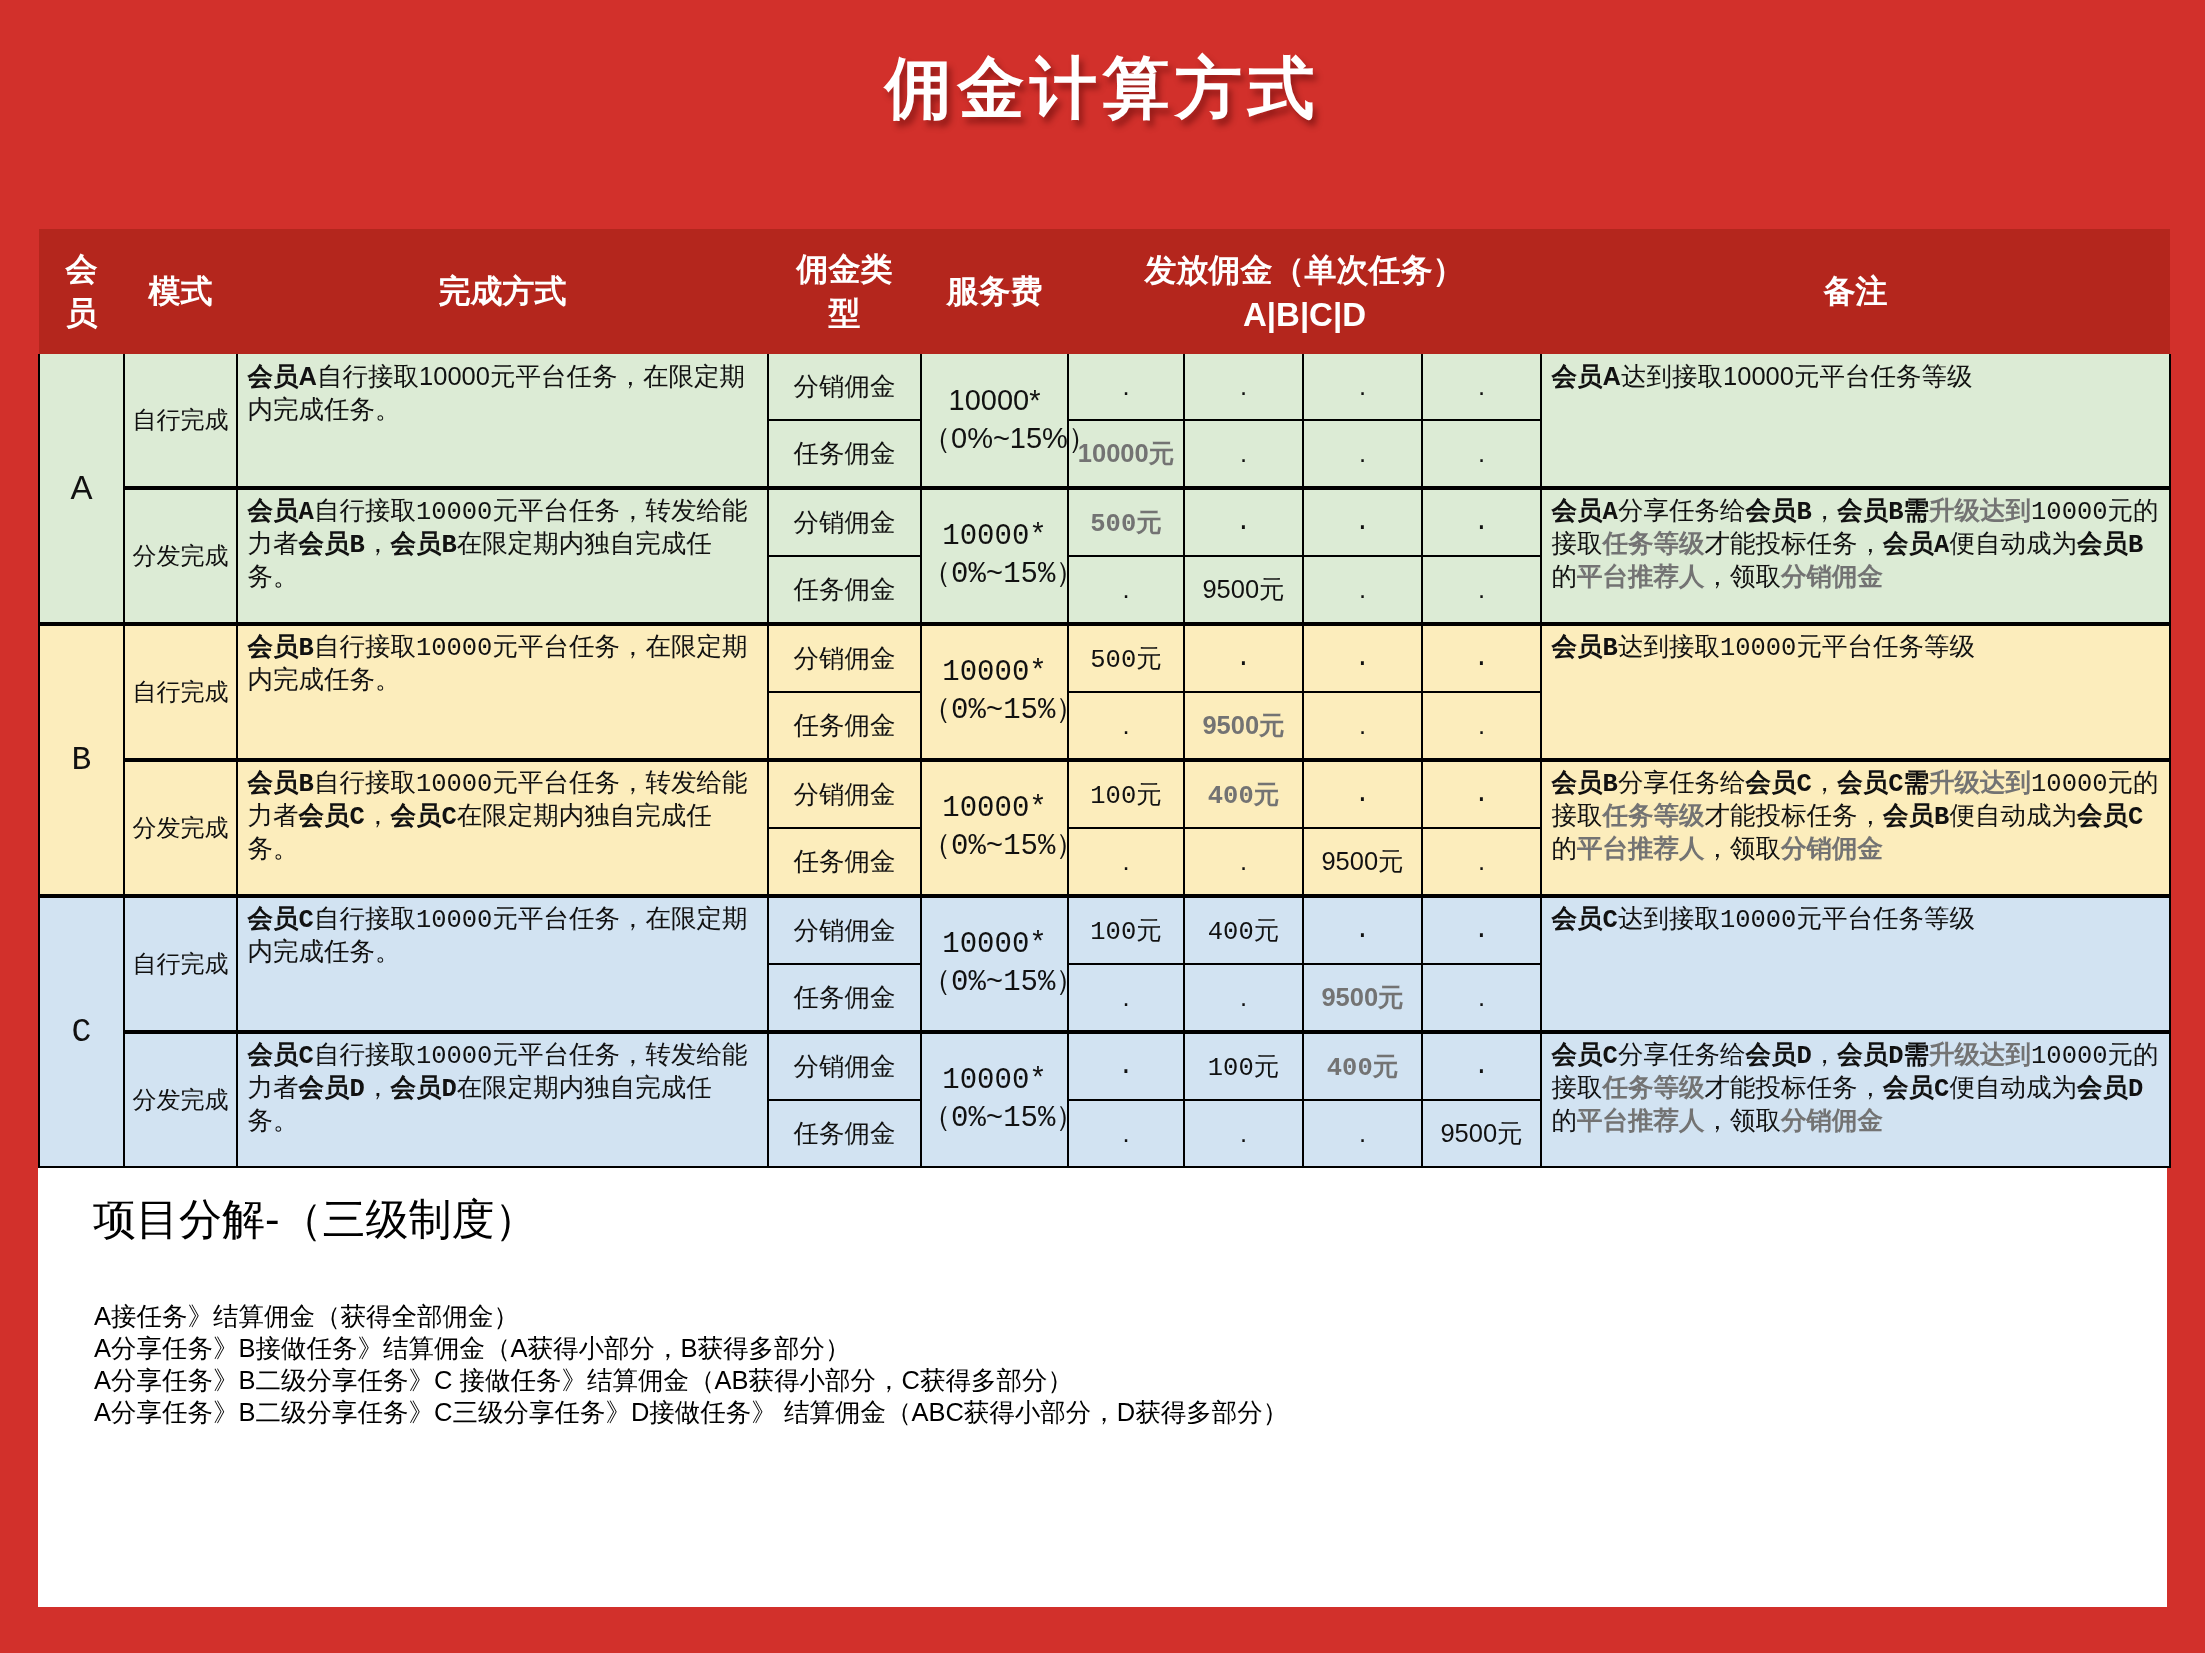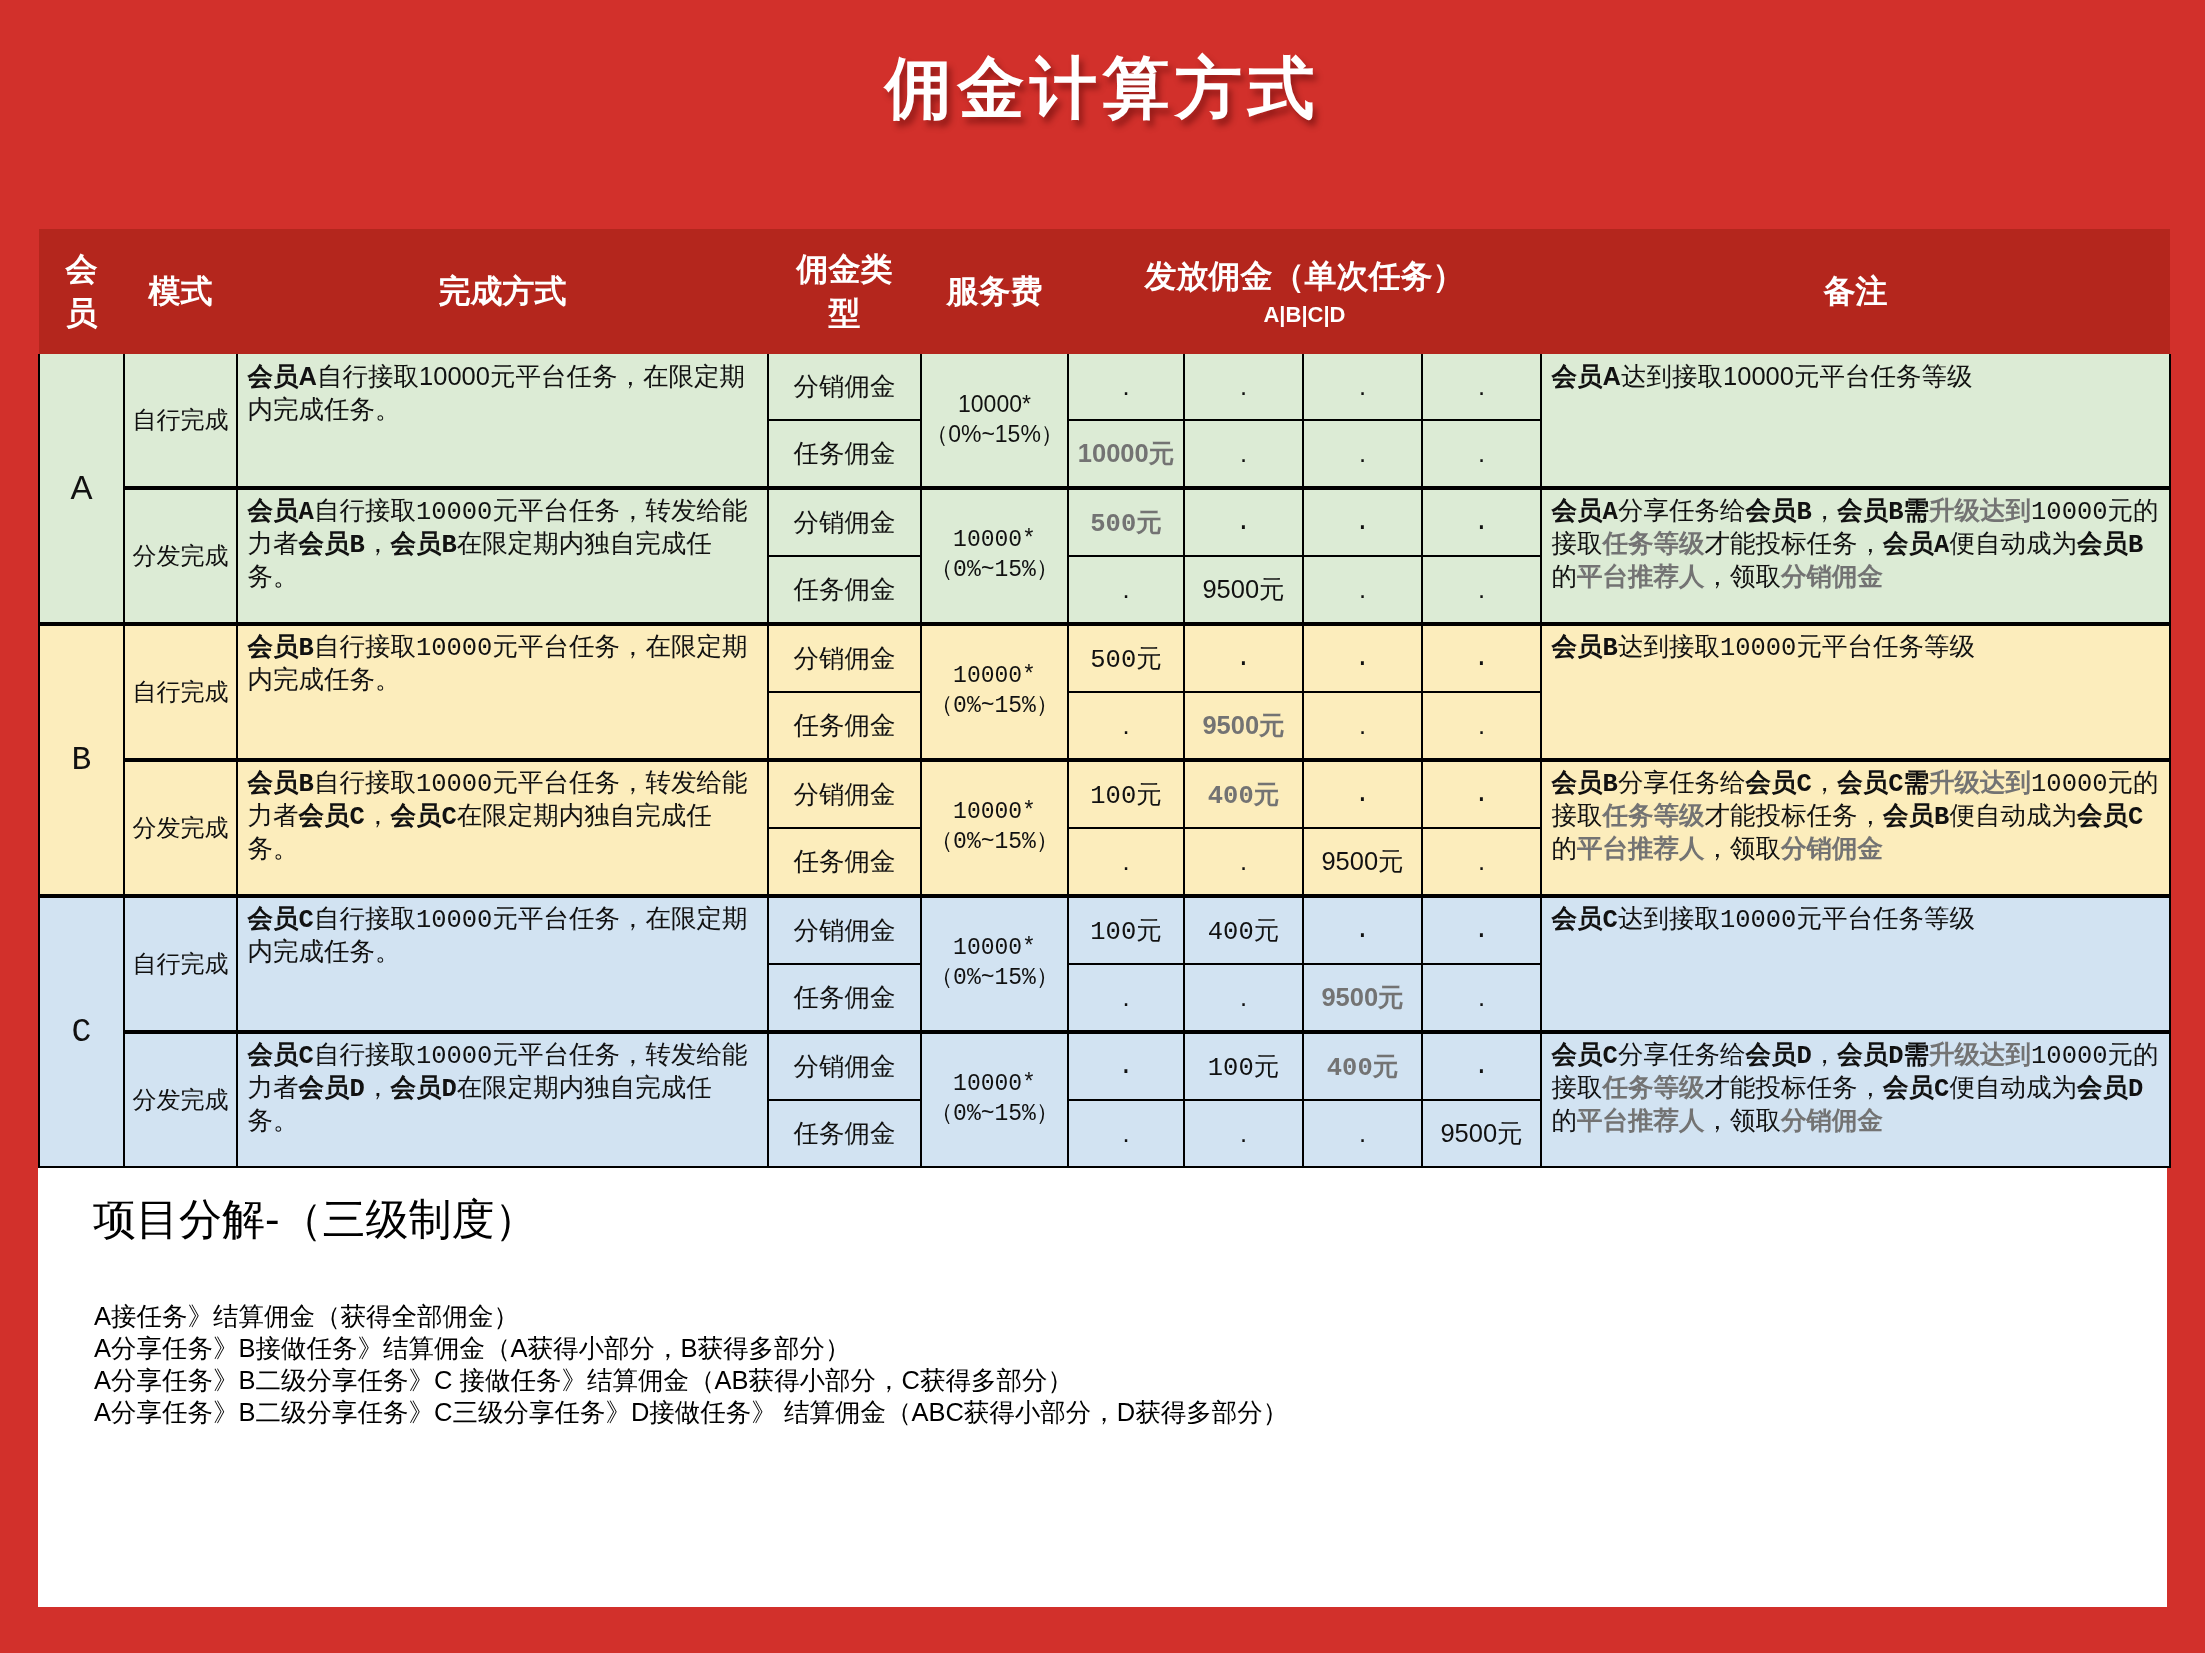--- a/index.html
+++ b/index.html
@@ -22,35 +22,35 @@
     position:absolute;left:38px;top:1099px;width:2129px;height:508px;
     background:#ffffff;
   }
   .table-wrap{position:absolute;left:38px;top:229px;width:2129px;}
   table{width:2129px;border-collapse:collapse;table-layout:fixed;}
   thead th{
     background:#b4261d;color:#fff;font-weight:bold;
     border:none;height:93px;vertical-align:middle;
     font-size:32px;padding:16px;
   }
-  thead th .sub{font-size:22px;margin-top:3px;}
+  thead th .sub{font-size:33px;margin-top:3px;}
   tbody td{
     border:2.1px solid #000;height:65px;
     vertical-align:middle;text-align:center;
     font-size:25.5px;padding:0;
   }
   tr.mode-start td, tr.group-start td{border-top-width:4.8px;font-family:Liberation Mono, monospace;}
   tr.first-row td{border-top:none;}
   td.member{font-size:33px;}
   td.mode{font-size:24px;}
   td.method, td.remark{
     text-align:left;vertical-align:top;
     padding:5.5px 9.6px;line-height:1.3;
   }
-  td.fee{font-size:23px;line-height:1.3;}
+  td.fee{font-size:29px;line-height:1.3;}
   .g0 td{background:#dcebd5;}
   .g1 td{background:#fcedbc;}
   .g2 td{background:#d2e3f2;}
   .b{font-weight:bold;}
   .rd{color:#737373;font-weight:bold;}
   .breakdown-heading{
     position:absolute;left:93px;top:1191px;
     font-family:"DejaVu Serif","Liberation Serif",serif;
     font-weight:normal;font-size:43px;color:#000;
   }

